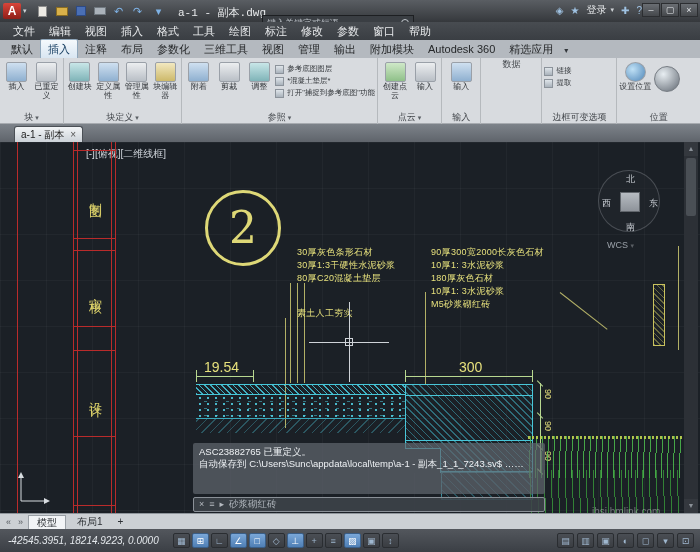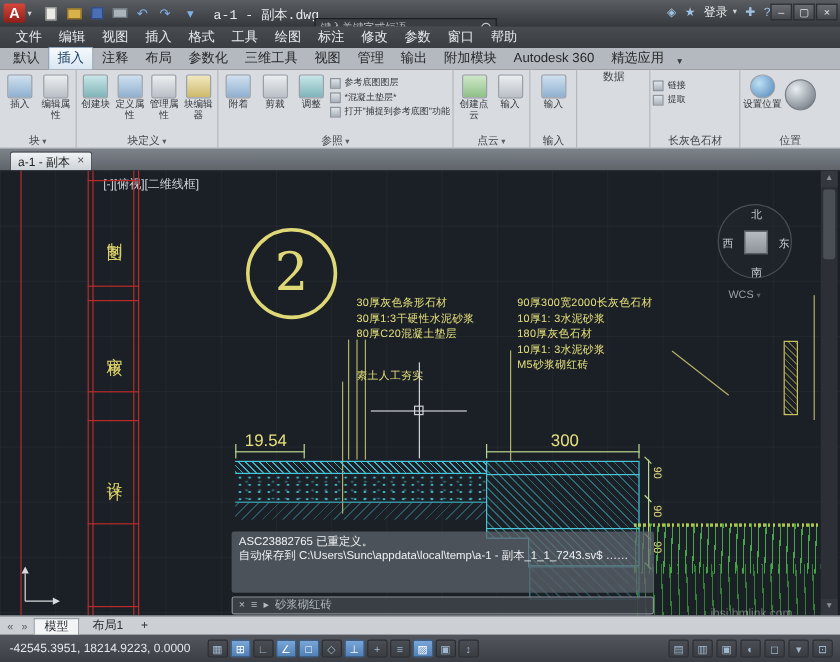--- a/index.html
+++ b/index.html
@@ -65,21 +65,21 @@
   .i-globe { background:radial-gradient(circle at 35% 35%, #bfe0f5, #4f86b8); border-radius:50%; }
   .refrows { display:flex; flex-direction:column; gap:2px; padding-top:4px; }
   .refrow { display:flex; align-items:center; gap:3px; font-size:7.5px; color:#33373b; white-space:nowrap; }
   .ri { width:9px; height:9px; background:linear-gradient(#dfe5ea,#a9b2bb); border:1px solid #8c939b; }
   .plabel { height:13px; font-size:9px; color:#41454a; text-align:center; line-height:13px; white-space:nowrap; }
   .pdd { font-size:7px; color:#5a5f64; }
   .bigcircle { width:26px; height:26px; border-radius:50%; margin:6px 2px;
     background:radial-gradient(circle at 35% 30%, #e8eef2, #8a9199 70%, #5a6066); border:1px solid #777d84; }
   
   .doctabs { position:absolute; left:0; top:124px; width:700px; height:18px;
-    background:linear-gradient(#7d838a,#5f646b); display:flex; align-items:flex-end; padding-left:8px; }
+    background:linear-gradient(#7d838a,#5f646b); display:flex; align-items:flex-end; padding-left:14px; }
   .dtab { height:16px; background:linear-gradient(#f2f4f6,#ccd2d8); border:1px solid #4b5056;
     border-bottom:none; border-radius:3px 3px 0 0; display:flex; align-items:center; gap:6px;
     padding:0 6px; font-size:10px; color:#222; }
   .dtab-close { font-size:10px; color:#555; }
   
   .canvas { position:absolute; left:0; top:142px; width:700px; height:371px; background:#1b2026;
     background-image:linear-gradient(rgba(255,255,255,.03) 1px, transparent 1px),
       linear-gradient(90deg, rgba(255,255,255,.03) 1px, transparent 1px);
     background-size:46px 46px; overflow:hidden; }
   .redv { position:absolute; width:1px; top:0; height:371px; background:#b92b2b; }
@@ -154,21 +154,21 @@
   
   .lrow { position:absolute; left:0; top:513px; width:700px; height:16px; background:#ccd0d4;
     border-top:1px solid #8f959b; display:flex; align-items:center; padding-left:4px; gap:3px; }
   .lnav { font-size:9px; color:#555a5f; padding:0 2px; }
   .ltab { font-size:10px; color:#2c3034; padding:0 8px; height:14px; line-height:13px; }
   .ltab.active { background:#f2f4f6; border:1px solid #9aa0a6; border-bottom:none; }
   .lplus { font-size:10px; color:#2c3034; padding:0 4px; }
   
   .statusbar { position:absolute; left:0; top:529px; width:700px; height:23px;
     background:linear-gradient(#53575d,#3b3f45); display:flex; align-items:center; }
-  .coords { font-size:10px; color:#e4e8ec; margin-left:8px; white-space:nowrap; }
+  .coords { font-size:10px; color:#e4e8ec; margin-left:8px; white-space:nowrap;font-style:italic; }
   .toggles { display:flex; gap:2px; margin-left:14px; }
   .tg { width:17px; height:15px; border-radius:2px; border:1px solid #2a2d31;
     background:linear-gradient(#4a4e54,#3a3d42); color:#9fb7cf; font-size:9px;
     text-align:center; line-height:14px; }
   .tg.on { background:linear-gradient(#7aa7d8,#4f7fb5); color:#fff; border-color:#3a5e87; }
   .sright { margin-left:auto; margin-right:6px; display:flex; gap:3px; align-items:center; }
 </style>
 </head>
 <body>
 
@@ -252,21 +252,21 @@
   <div class="rbody">
 
     <div class="panel" style="width:64px">
       <div class="pbody">
         <div class="bigbtn">
           <span class="ico i-blue"></span>
           <span class="blabel">插入</span>
         </div>
         <div class="bigbtn">
           <span class="ico i-gray"></span>
-          <span class="blabel">编辑属性</span>
+          <span class="blabel">已重定义</span>
         </div>
       </div>
       <div class="plabel"><span>块</span><span class="pdd"> ▾</span></div>
     </div>
 
     <div class="panel" style="width:118px">
       <div class="pbody">
         <div class="bigbtn" style="width:28px">
           <span class="ico i-teal"></span>
           <span class="blabel">创建块</span>
@@ -353,21 +353,21 @@
           <div class="refrow">
             <span class="ri"></span>
             <span>链接</span>
           </div>
           <div class="refrow">
             <span class="ri"></span>
             <span>提取</span>
           </div>
         </div>
       </div>
-      <div class="plabel"><span>长灰色石材</span></div>
+      <div class="plabel"><span>边框可变选项</span></div>
     </div>
 
     <div class="panel" style="width:84px; border-right:none">
       <div class="pbody">
         <div class="bigbtn">
           <span class="ico i-globe"></span>
           <span class="blabel">设置位置</span>
         </div>
         <span class="bigcircle"></span>
       </div>

